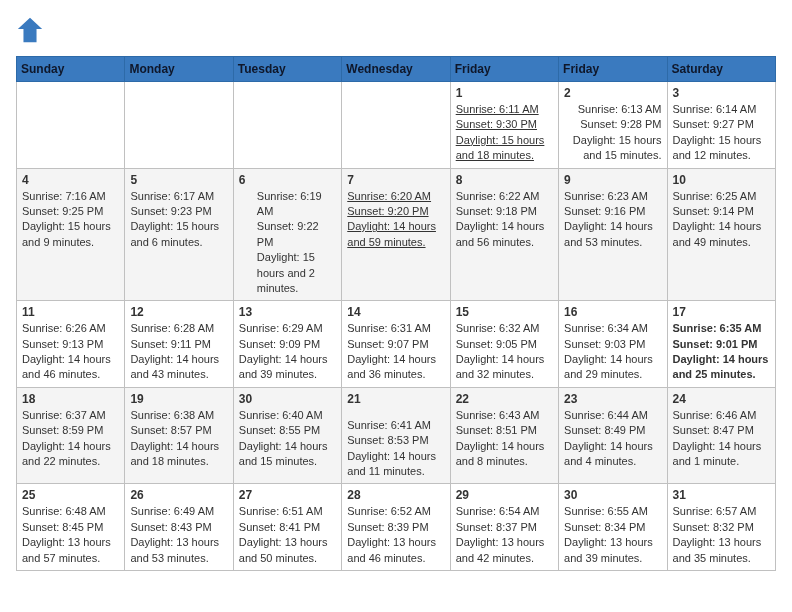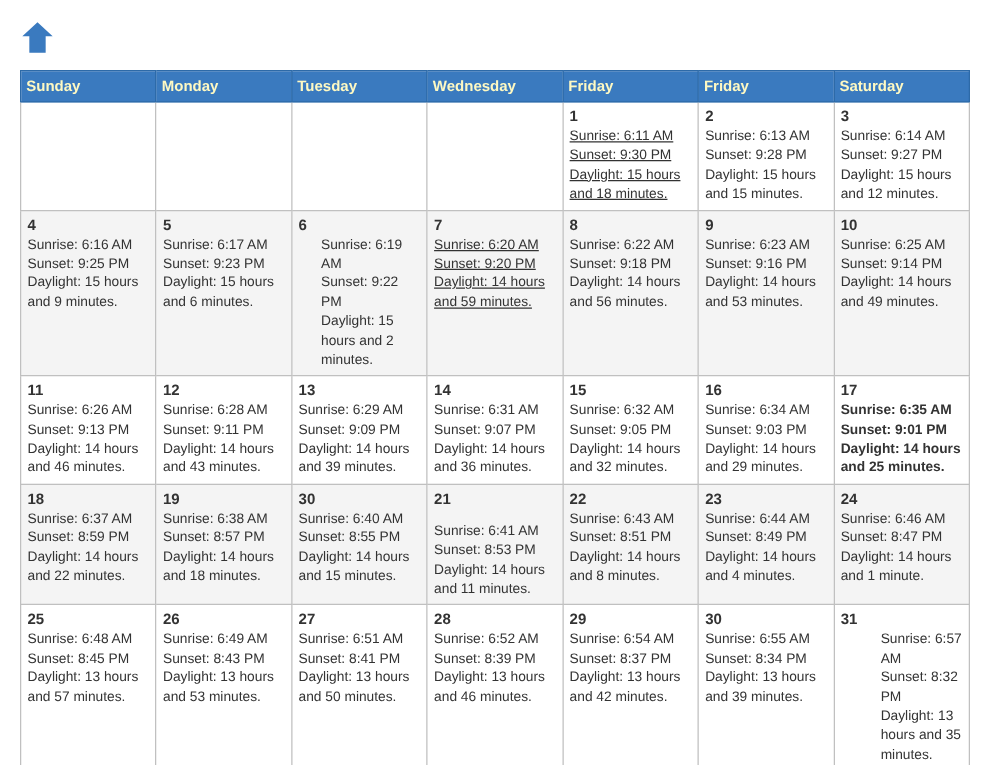--- a/index.html
+++ b/index.html
@@ -47,21 +47,21 @@
       color: #555;
       font-weight: normal;
     }
     .calendar {
       width: 100%;
       border-collapse: collapse;
       font-size: 11px;
     }
     .calendar thead tr th {
       background: #3a7abf;
-      color: #fef9c3;
+      color: #0f172a;
       padding: 5px 4px;
       text-align: left;
       font-size: 12px;
       border: 1px solid #2d6aa8;
     }
     .calendar tbody tr td {
       border: 1px solid #c0c0c0;
       vertical-align: top;
       padding: 4px 5px;
       width: 108px;
@@ -123,35 +123,35 @@
         <td class="empty-cell"></td>
         <td class="empty-cell"></td>
         <td>
           <div class="day-number">1</div>
           <div class="day-info" style="white-space: pre-line; text-decoration: underline;">Sunrise: 6:11 AM
 Sunset: 9:30 PM
 Daylight: 15 hours and 18 minutes.</div>
         </td>
         <td>
           <div class="day-number">2</div>
-          <div class="day-info" style="white-space: pre-line;">Sunrise: 6:13 AM
+          <div class="day-info" style="white-space: pre-line; text-align: right;">Sunrise: 6:13 AM
 Sunset: 9:28 PM
 Daylight: 15 hours and 15 minutes.</div>
         </td>
         <td>
           <div class="day-number">3</div>
           <div class="day-info" style="white-space: pre-line;">Sunrise: 6:14 AM
 Sunset: 9:27 PM
 Daylight: 15 hours and 12 minutes.</div>
         </td>
       </tr>
       <tr>
         <td>
           <div class="day-number">4</div>
-          <div class="day-info" style="white-space: pre-line;">Sunrise: 6:16 AM
+          <div class="day-info" style="white-space: pre-line;">Sunrise: 7:16 AM
 Sunset: 9:25 PM
 Daylight: 15 hours and 9 minutes.</div>
         </td>
         <td>
           <div class="day-number">5</div>
           <div class="day-info" style="white-space: pre-line;">Sunrise: 6:17 AM
 Sunset: 9:23 PM
 Daylight: 15 hours and 6 minutes.</div>
         </td>
         <td>
@@ -305,19 +305,19 @@
 Daylight: 13 hours and 42 minutes.</div>
         </td>
         <td>
           <div class="day-number">30</div>
           <div class="day-info" style="white-space: pre-line;">Sunrise: 6:55 AM
 Sunset: 8:34 PM
 Daylight: 13 hours and 39 minutes.</div>
         </td>
         <td>
           <div class="day-number">31</div>
-          <div class="day-info" style="white-space: pre-line; margin-left: 32px;">Sunrise: 6:57 AM
+          <div class="day-info" style="white-space: pre-line;">Sunrise: 6:57 AM
 Sunset: 8:32 PM
 Daylight: 13 hours and 35 minutes.</div>
         </td>
       </tr>
     </tbody>
 </table>
 
 </body></html>

